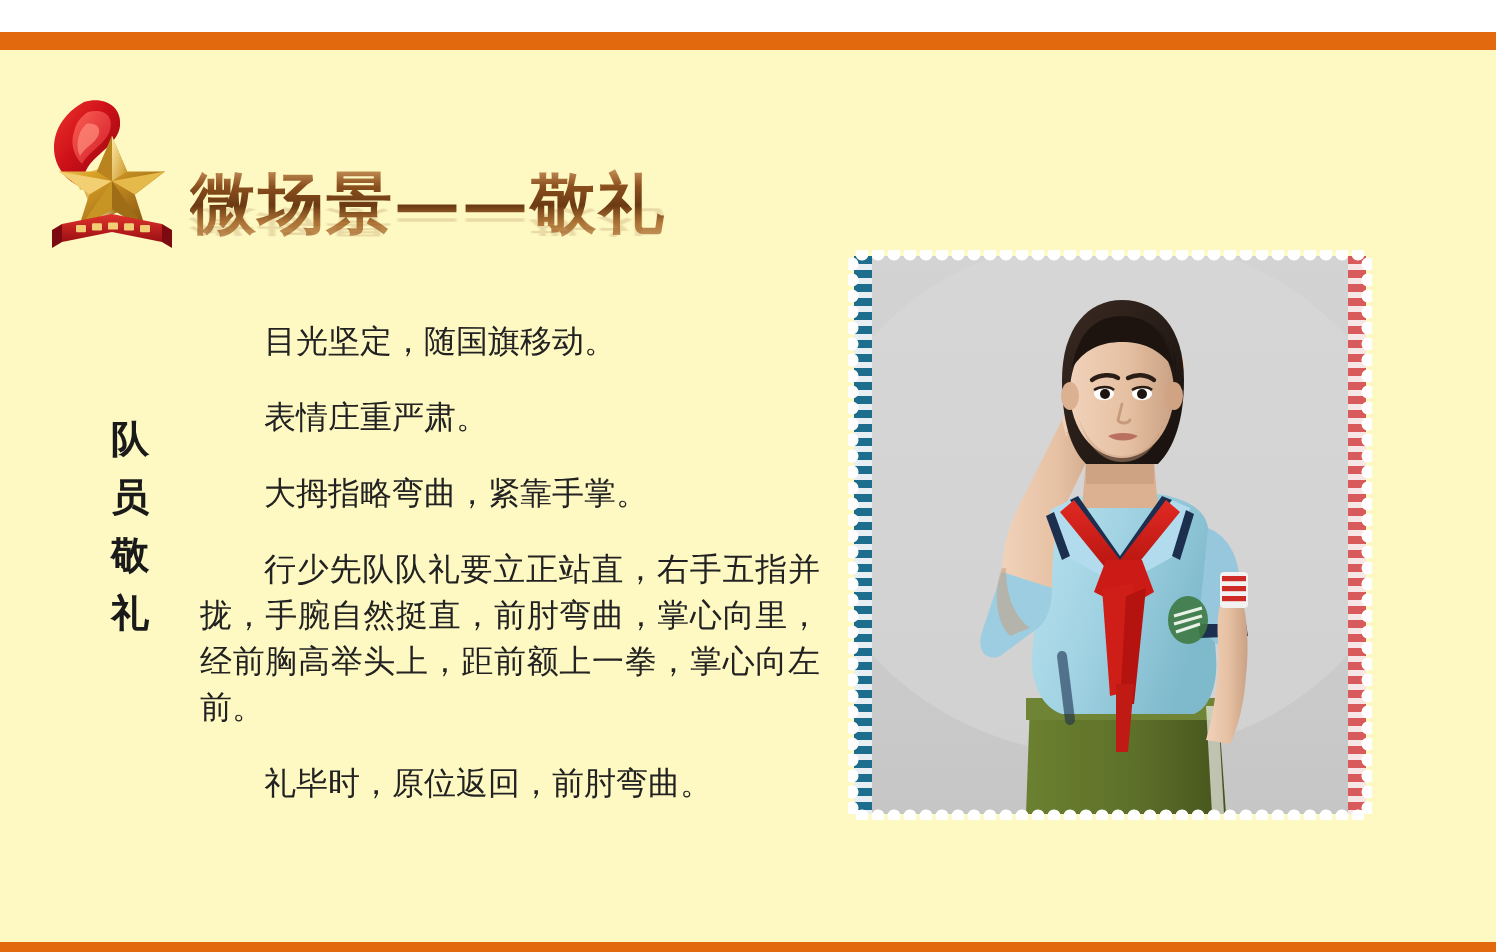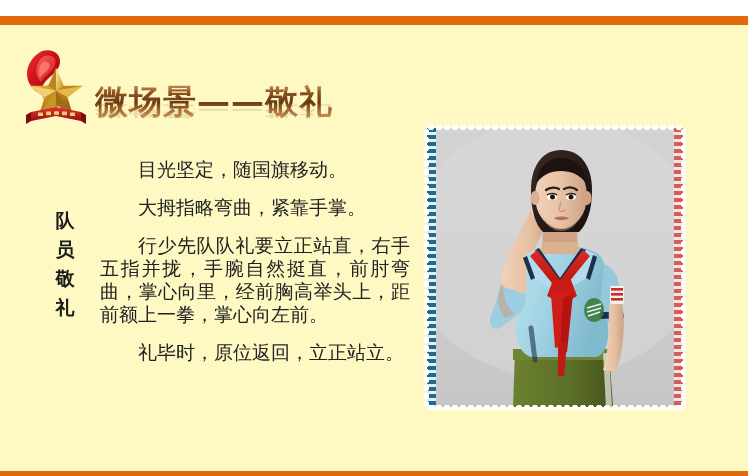--- a/index.html
+++ b/index.html
@@ -111,22 +111,22 @@
     letter-spacing: 0;
   }
   .side-label span { display: block; }
 
   
   .body-text {
     position: absolute;
     left: 100px;
     top: 144px;
     width: 310px;
-    font-family: Liberation Mono, monospace;
-    font-size: 19px;
+    font-family: Liberation Sans, sans-serif;
+    font-size: 16px;
     color: #222222;
     line-height: 23px;
     text-align: justify;
     text-justify: inter-ideograph;
   }
   .body-text p {
     margin: 0 0 15px 0;
     text-indent: 2em;
   }
   .body-text p.last { margin-bottom: 0; }
@@ -283,23 +283,24 @@
 
   <div class="side-label">
     <span>队</span>
     <span>员</span>
     <span>敬</span>
     <span>礼</span>
   </div>
 
   <div class="body-text">
     <p>目光坚定，随国旗移动。</p>
+    <p>表情庄重严肃。</p>
     <p>大拇指略弯曲，紧靠手掌。</p>
     <p>行少先队队礼要立正站直，右手五指并拢，手腕自然挺直，前肘弯曲，掌心向里，经前胸高举头上，距前额上一拳，掌心向左前。</p>
-    <p class="last">礼毕时，原位返回，立正站立。</p>
+    <p class="last">礼毕时，原位返回，前肘弯曲。</p>
   </div>
 
   <div class="photo-frame">
     <div class="photo-inner">
 
       <svg class="photo-svg" width="256" height="279" viewBox="0 0 256 279" xmlns="http://www.w3.org/2000/svg">
         <defs>
           <linearGradient id="bgG" x1="0" y1="0" x2="0" y2="1">
             <stop offset="0%" stop-color="#d3d3d3"></stop>
             <stop offset="60%" stop-color="#cdcdcd"></stop>

